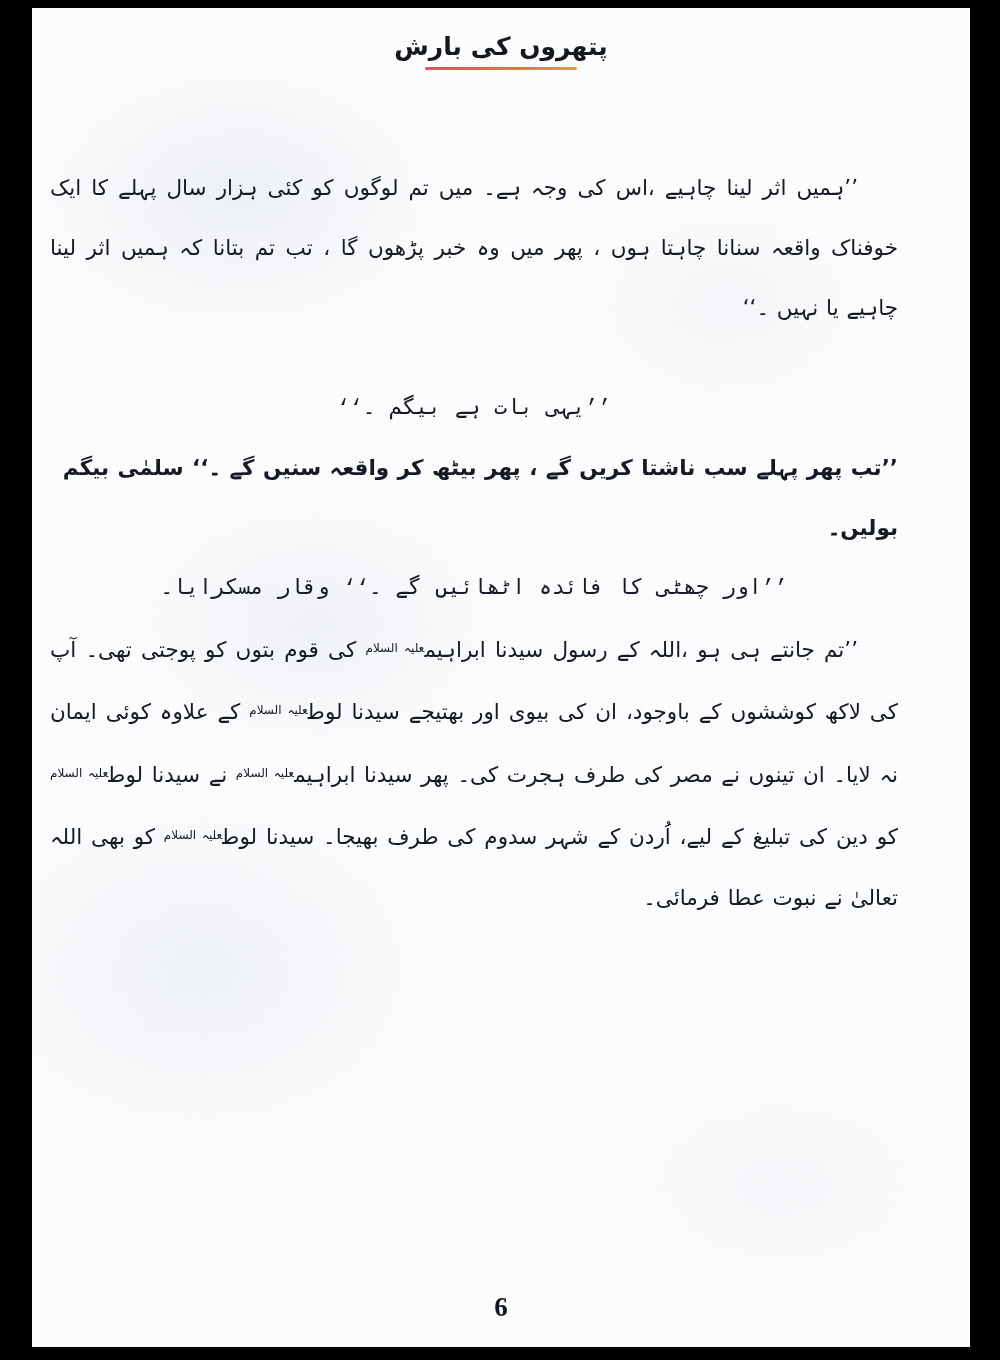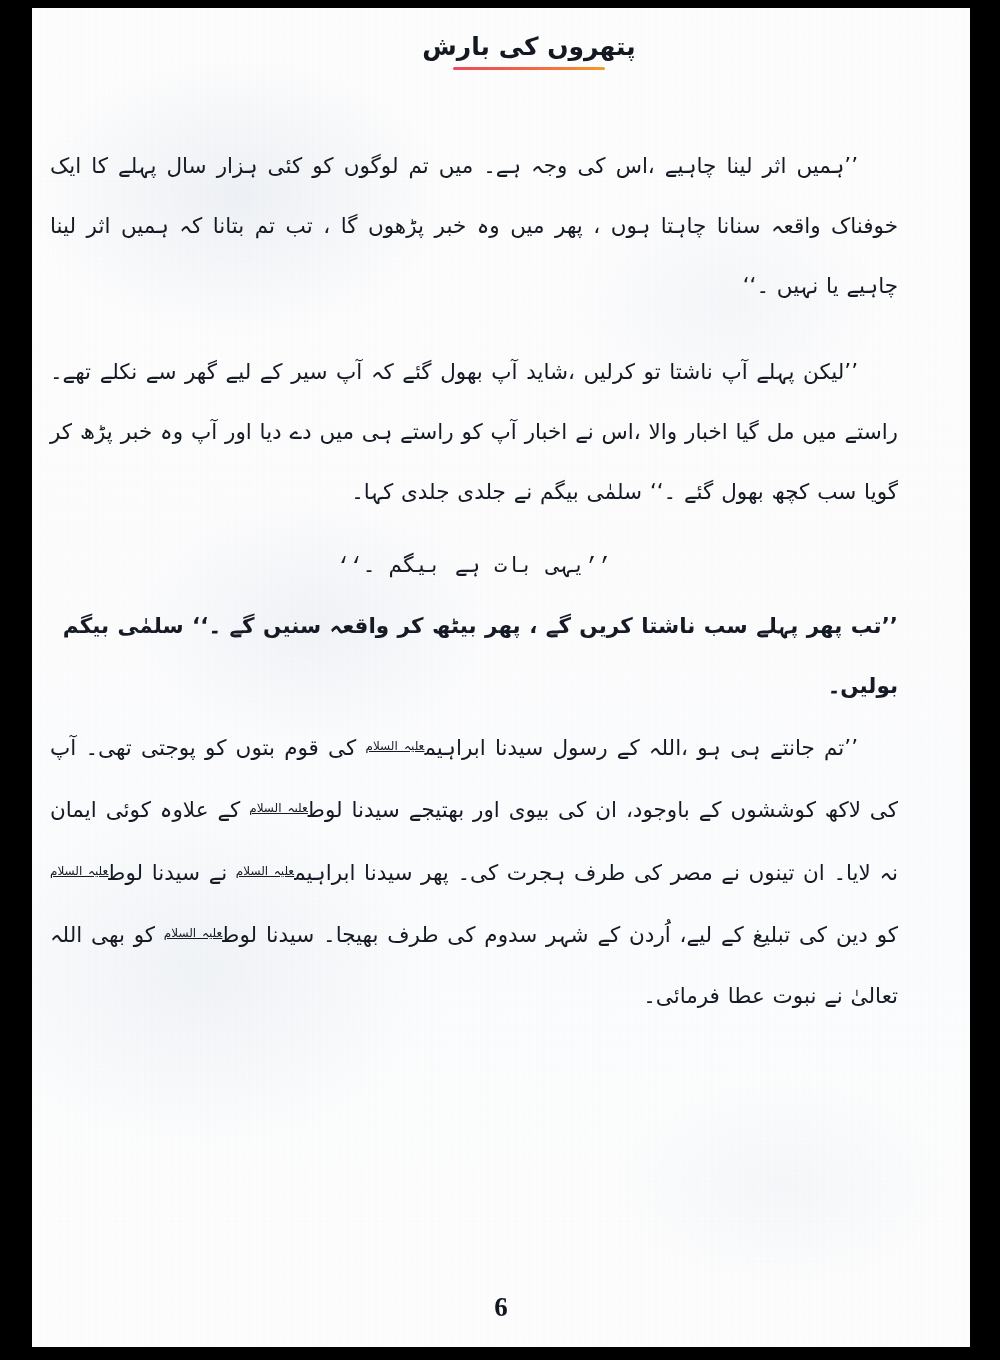--- a/index.html
+++ b/index.html
@@ -51,21 +51,20 @@
       repeating-linear-gradient(90deg, rgba(205,210,218,0.08) 0px, rgba(255,255,255,0) 3px, rgba(255,255,255,0) 7px);
   }
 
   
   #page-header {
     position: absolute;
     top: 22px;
     left: 0;
     width: 938px;
     text-align: center;
-    margin-left: 28px;
   }
   #header-title {
     display: inline-block;
     direction: rtl;
     font-family: "DejaVu Sans", "Liberation Sans", sans-serif;
     font-size: 25px;
     line-height: 1.35;
     font-weight: 700;
     color: #141821;
     letter-spacing: 0.3px;
@@ -76,21 +75,21 @@
     width: 152px;
     height: 3px;
     margin: 3px auto 0 auto;
     border-radius: 2px;
     background: linear-gradient(90deg, #ef4b5d 0%, #ef5a4e 35%, #f3773a 70%, #f79a2a 100%);
   }
 
   
   #body-column {
     position: absolute;
-    top: 128px;
+    top: 150px;
     left: 18px;
     width: 848px;
     direction: rtl;
     text-align: justify;
     text-align-last: right;
   }
 
   .para {
     direction: rtl;
     font-family: "DejaVu Sans", "Liberation Sans", sans-serif;
@@ -119,21 +118,20 @@
   }
 
   
   .gap-sm { height: 14px; }
   .gap-md { height: 26px; }
 
   .honorific {
     font-size: 12px;
     vertical-align: 0.45em;
     letter-spacing: 0;
-    text-decoration: underline;
   }
 
   
   #page-folio {
     position: absolute;
     left: 0;
     bottom: 24px;
     width: 938px;
     text-align: center;
     font-family: "Liberation Serif", "DejaVu Serif", serif;
@@ -154,28 +152,28 @@
       <span id="header-title">پتھروں کی بارش</span>
       <span id="header-rule"></span>
     </div>
 
     <div id="body-column">
 
       <p class="para indent">’’ہمیں اثر لینا چاہیے ،اس کی وجہ ہے۔ میں تم لوگوں کو کئی ہزار سال پہلے کا ایک خوفناک واقعہ سنانا چاہتا ہوں ، پھر میں وہ خبر پڑھوں گا ، تب تم بتانا کہ ہمیں اثر لینا چاہیے یا نہیں ۔‘‘</p>
 
       <div class="gap-md"></div>
 
-      <p class="para indent">’’لیکن پہلے آپ ناشتا تو کرلیں ،شاید آپ بھول گئے کہ آپ سیر کے لیے گھر سے نکلے تھے۔ راستے میں مل گیا اخبار والا ،اس نے اخبار آپ کو راستے ہی میں دے دیا اور آپ وہ خبر پڑھ کر گویا سب کچھ بھول گئے ۔‘‘ سلمٰی بیگم نے جلدی جلدی کہا۔</p>
 
       <div class="gap-sm"></div>
 
       <p class="para center-line">’’یہی بات ہے بیگم ۔‘‘</p>
 
       <p class="para right-short">’’تب پھر پہلے سب ناشتا کریں گے ، پھر بیٹھ کر واقعہ سنیں گے ۔‘‘ سلمٰی بیگم بولیں۔</p>
 
+      <p class="para center-line">’’اور چھٹی کا فائدہ اٹھائیں گے ۔‘‘ وقار مسکرایا۔</p>
 
 
       <p class="para indent"><span>’’تم جانتے ہی ہو ،اللہ کے رسول سیدنا ابراہیم</span><span class="honorific">علیہ السلام</span> <span>کی قوم بتوں کو پوجتی تھی۔ آپ کی لاکھ کوششوں کے باوجود، ان کی بیوی اور بھتیجے سیدنا لوط</span><span class="honorific">علیہ السلام</span> <span>کے علاوہ کوئی ایمان نہ لایا۔ ان تینوں نے مصر کی طرف ہجرت کی۔ پھر سیدنا ابراہیم</span><span class="honorific">علیہ السلام</span> <span>نے سیدنا لوط</span><span class="honorific">علیہ السلام</span> <span>کو دین کی تبلیغ کے لیے، اُردن کے شہر سدوم کی طرف بھیجا۔ سیدنا لوط</span><span class="honorific">علیہ السلام</span> <span>کو بھی اللہ تعالیٰ نے نبوت عطا فرمائی۔</span></p>
 
       <div class="gap-md"></div>
 
 
     </div>
 
     <div id="page-folio">6</div>

